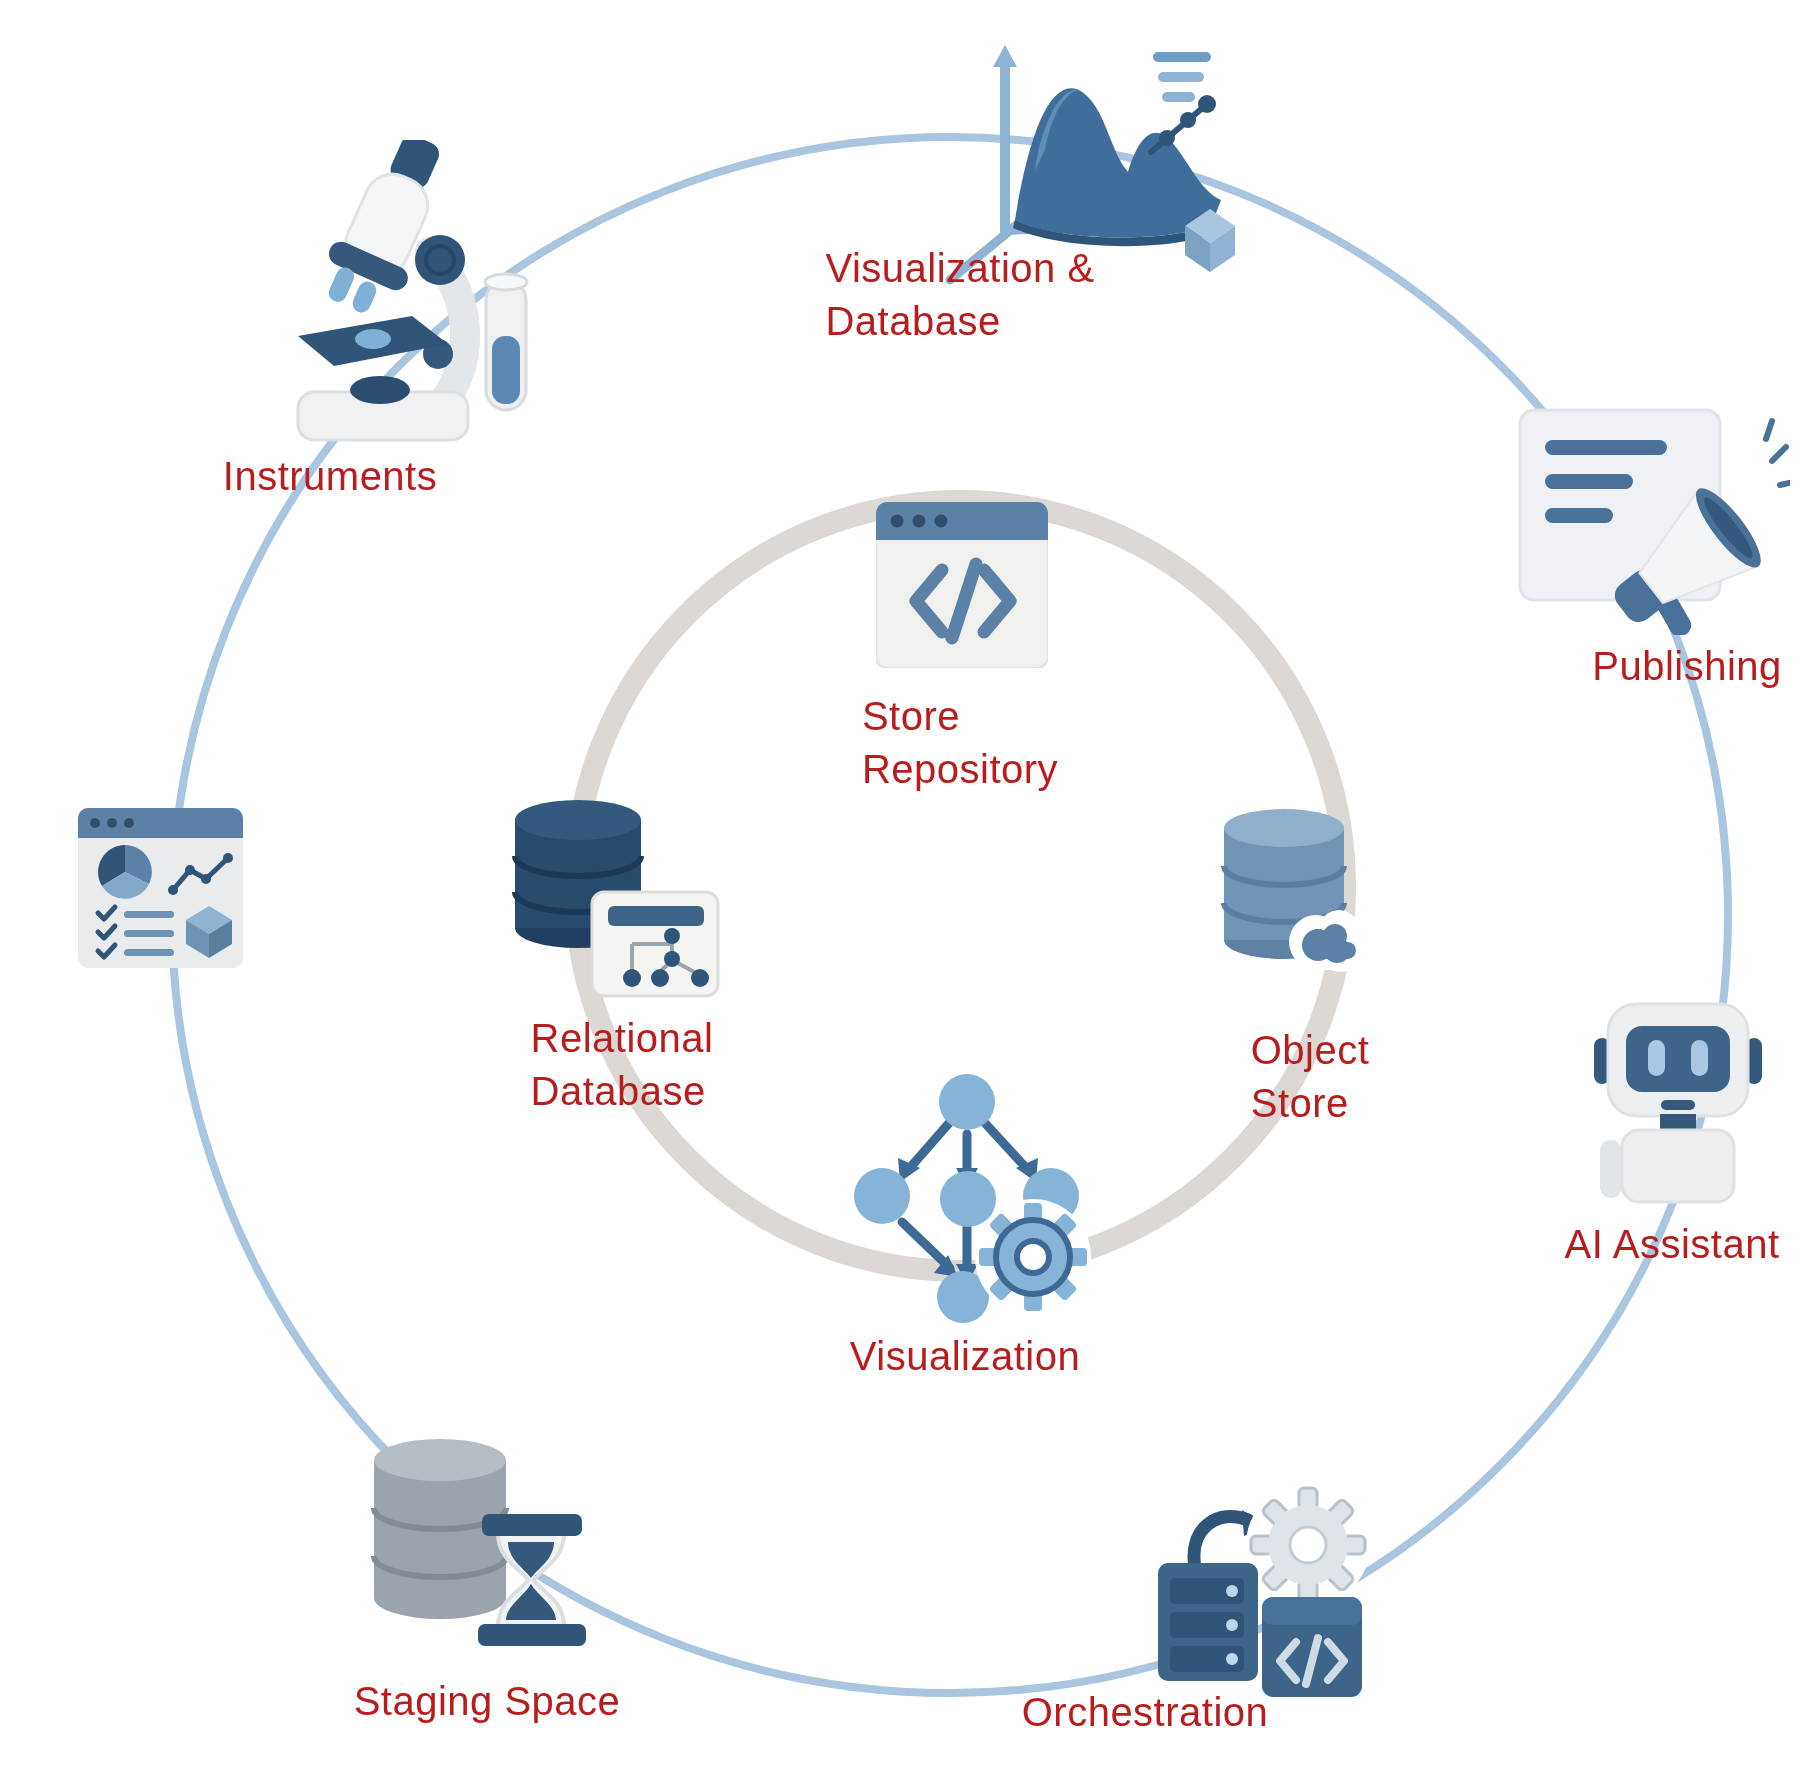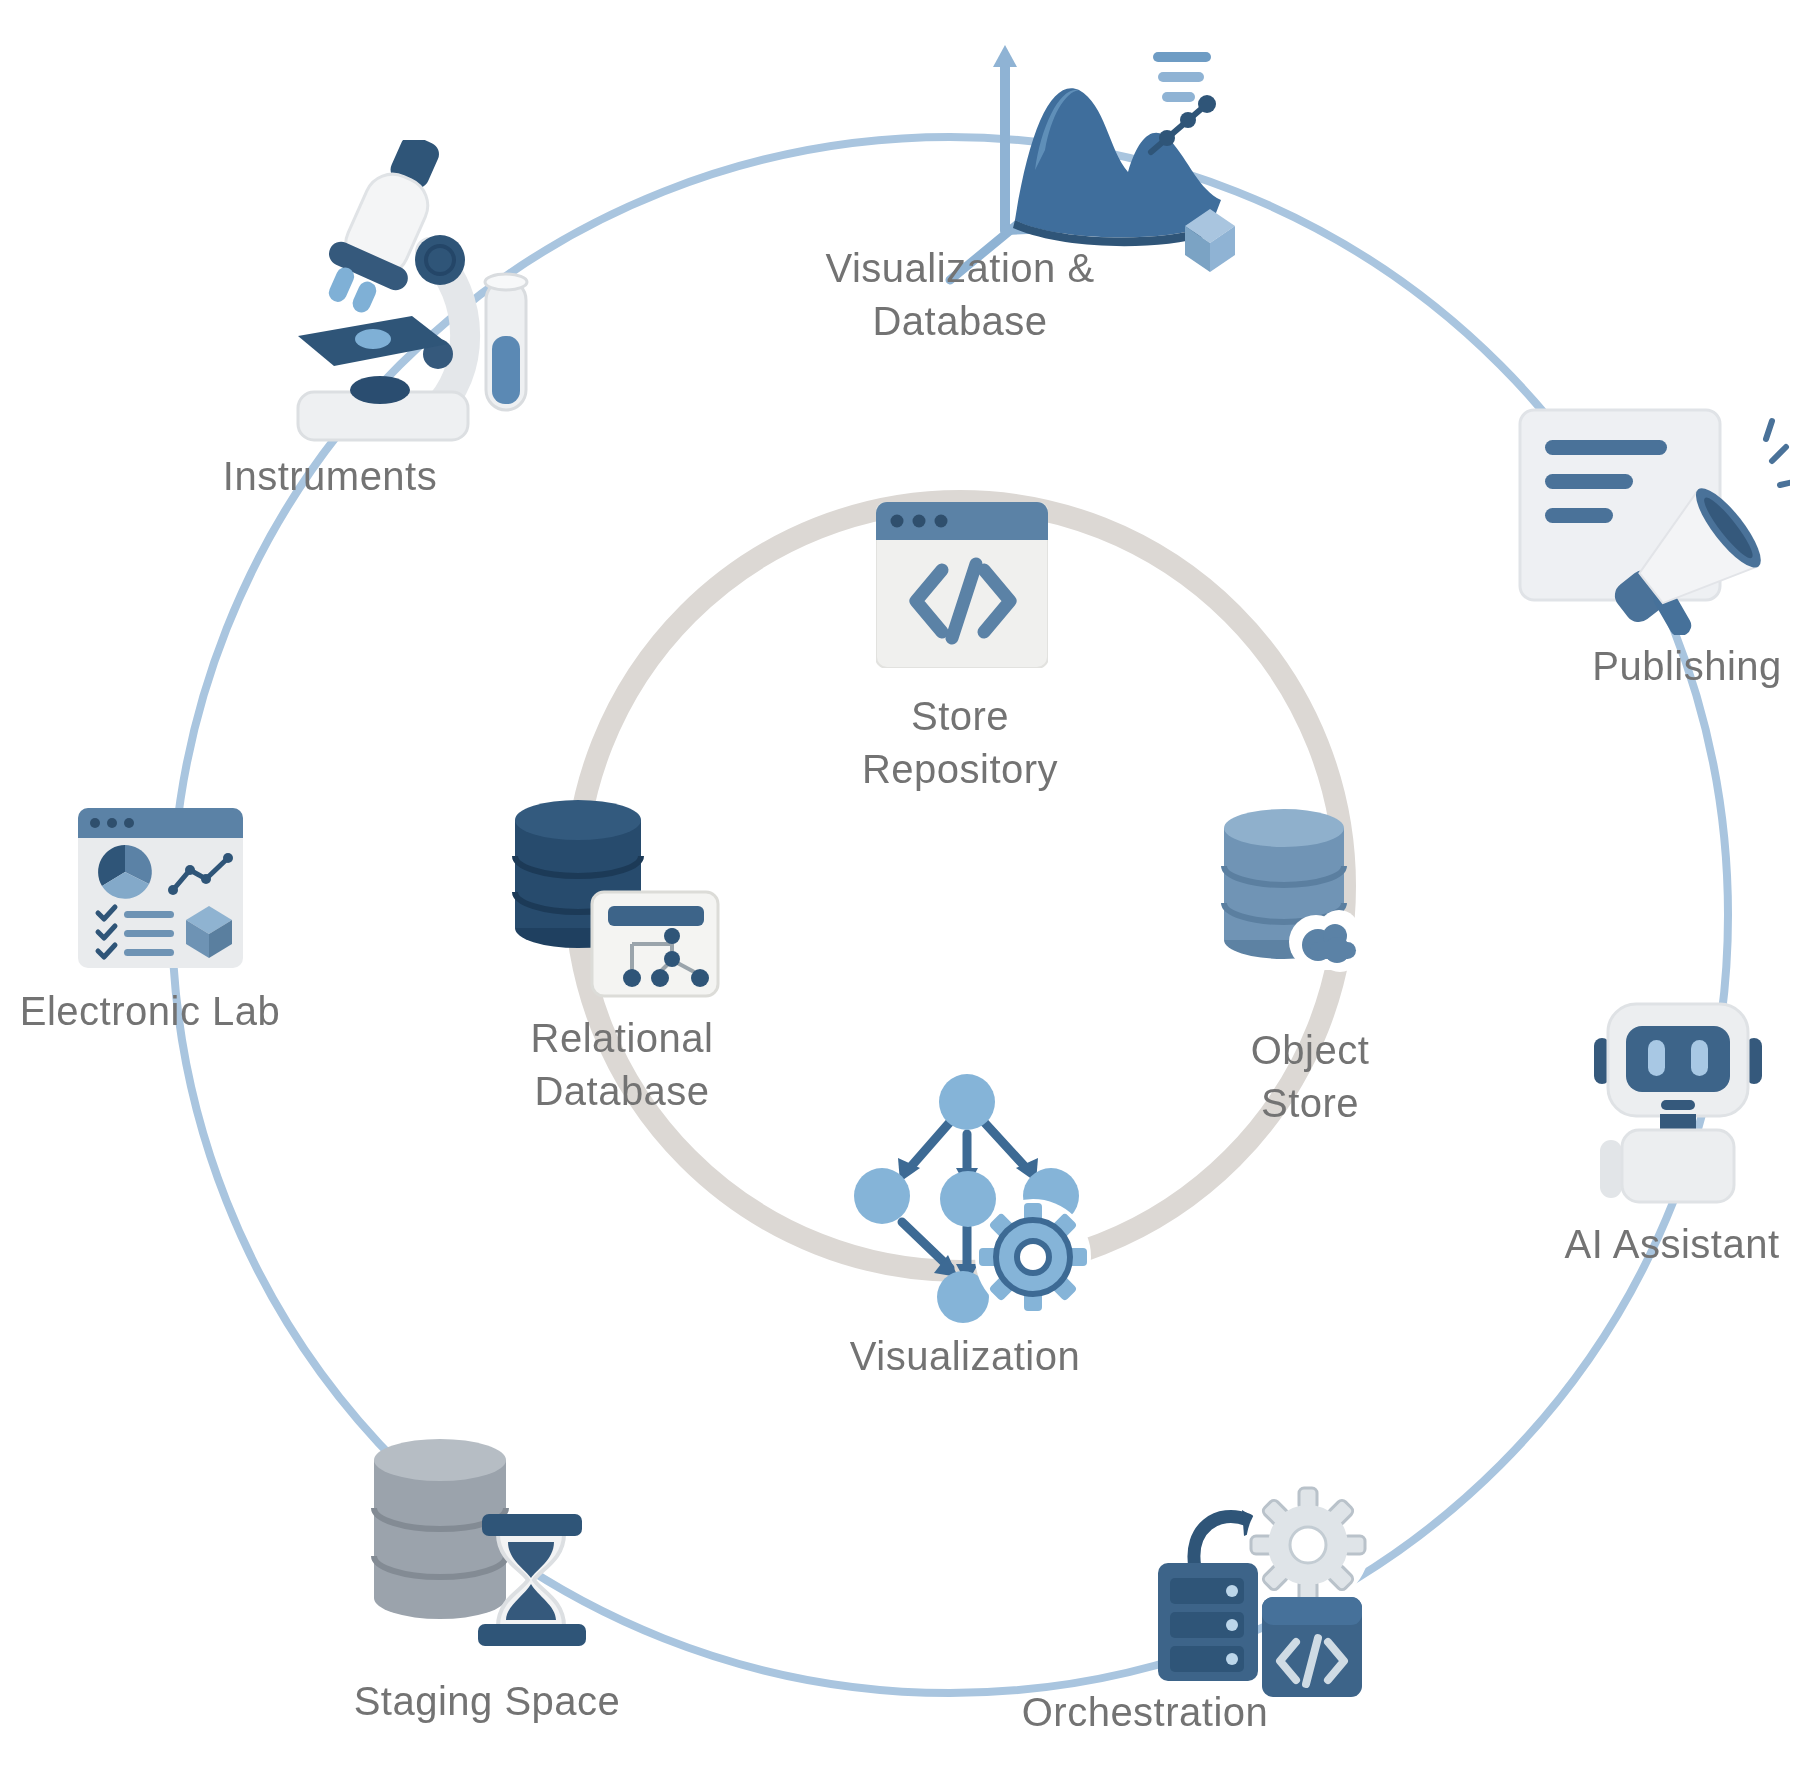--- a/index.html
+++ b/index.html
@@ -1,21 +1,21 @@
 <!DOCTYPE html>
 <html><head>
 <meta charset="utf-8">
 <style>
   html,body{margin:0;padding:0;background:#fff;}
   #canvas{position:relative;width:1809px;height:1792px;background:#ffffff;overflow:hidden;
           font-family:"Liberation Sans", sans-serif;}
   .rings{position:absolute;left:0;top:0;z-index:0;}
   .icon{position:absolute;z-index:2;}
-  .label{position:absolute;z-index:3;transform:translateX(-50%);text-align:center;
-         font-size:40px;line-height:53px;color:#737373;white-space:nowrap;letter-spacing:0.5px;}
+  .label{position:absolute;z-index:3;transform:translateX(-50%);
+         font-size:40px;line-height:53px;color:#b91c1c;white-space:nowrap;letter-spacing:0.5px;}
 </style>
 </head>
 <body>
 
 <div id="canvas">
 
   <svg class="rings" width="1809" height="1792" viewBox="0 0 1809 1792">
     <circle cx="950" cy="915" r="778" fill="none" stroke="#a9c5df" stroke-width="8"></circle>
     <circle cx="960" cy="886" r="385" fill="none" stroke="#dcd8d4" stroke-width="22"></circle>
   </svg>
@@ -180,21 +180,20 @@
       <polyline points="20,143 26,149 37,137"></polyline>
     </g>
     <rect x="46" y="103" width="50" height="7" rx="3.5" fill="#6e93b4"></rect>
     <rect x="46" y="122" width="50" height="7" rx="3.5" fill="#6e93b4"></rect>
     <rect x="46" y="141" width="50" height="7" rx="3.5" fill="#6e93b4"></rect>
     <polygon points="108,112 131,98 154,112 131,126" fill="#8fb3d1"></polygon>
     <polygon points="108,112 131,126 131,150 108,136" fill="#6e93b4"></polygon>
     <polygon points="154,112 131,126 131,150 154,136" fill="#5a7f9f"></polygon>
   </svg>
   <div class="label" style="left:150px;top:985px">
-    <div>Electronic Lab</div>
   </div>
 
   <svg class="icon" style="left:876px;top:502px" width="172" height="166" viewBox="0 0 172 166">
     <rect x="0" y="0" width="172" height="166" rx="11" fill="#f0f0ee" stroke="#e2e2df" stroke-width="2"></rect>
     <path d="M0,11 A11,11 0 0 1 11,0 L161,0 A11,11 0 0 1 172,11 L172,38 L0,38 Z" fill="#5b82a6"></path>
     <circle cx="21" cy="19" r="6.5" fill="#2f4f6d"></circle>
     <circle cx="43" cy="19" r="6.5" fill="#2f4f6d"></circle>
     <circle cx="65" cy="19" r="6.5" fill="#2f4f6d"></circle>
     <g stroke="#5b82a6" stroke-width="13" fill="none" stroke-linecap="round" stroke-linejoin="round">
       <polyline points="66,68 40,99 66,130"></polyline>

